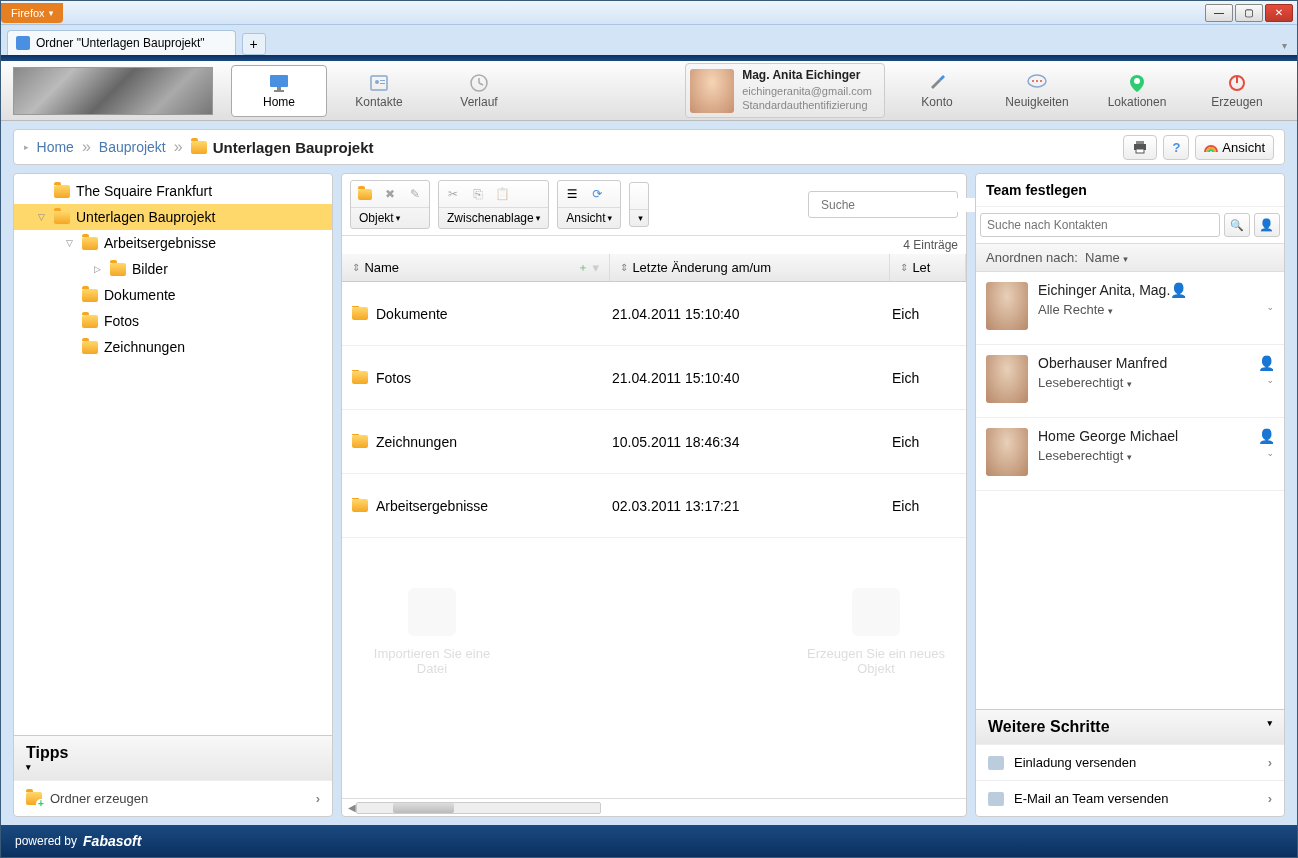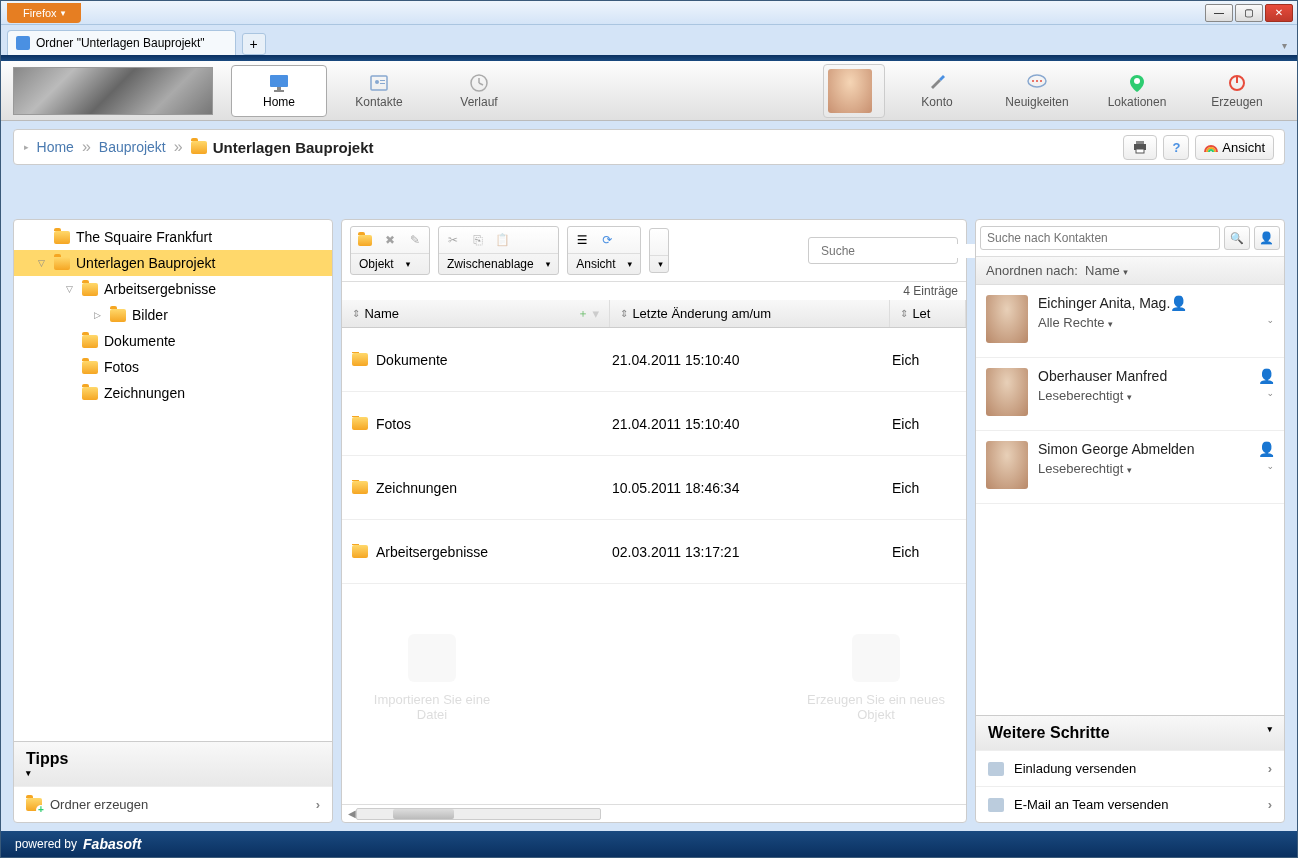--- a/index.html
+++ b/index.html
@@ -1,21 +1,21 @@
 <!DOCTYPE html>
 <html><head>
 <meta charset="utf-8">
 <style>
 * { box-sizing: border-box; margin: 0; padding: 0; font-family: Arial, sans-serif; }
 body { background: #1a3a5c; overflow: hidden; }
 
 
 .window { width: 1298px; height: 858px; background: #d4e4f7; border: 1px solid #3a5a7a; display: flex; flex-direction: column; }
 .titlebar { height: 24px; background: linear-gradient(#eef5fc, #d4e4f7); display: flex; align-items: center; justify-content: space-between; border-bottom: 1px solid #aac5e0; }
-.firefox-btn { background: #e67e22; color: white; font-size: 11px; padding: 4px 16px; border-radius: 0 0 4px 4px; margin-left: 6px; display: flex; align-items: center; gap: 4px; cursor: pointer; }
+.firefox-btn { background: #e67e22; color: white; font-size: 11px; padding: 4px 10px; border-radius: 0 0 4px 4px; display: flex; align-items: center; gap: 4px; cursor: pointer; }
 .win-controls { display: flex; gap: 2px; margin-right: 4px; }
 .win-btn { width: 28px; height: 18px; border: 1px solid #888; background: linear-gradient(#fafafa,#ddd); border-radius: 2px; display: flex; align-items: center; justify-content: center; font-size: 10px; cursor: pointer; }
 .win-btn.close { background: linear-gradient(#e74c3c,#c0392b); color: white; border-color: #a03020; }
 
 .tabbar { height: 30px; background: #d4e4f7; display: flex; align-items: flex-end; padding: 0 6px; }
 .ff-tab { background: #f5f9fc; border: 1px solid #aac5e0; border-bottom: none; border-radius: 4px 4px 0 0; padding: 5px 30px 5px 8px; font-size: 12px; display: flex; align-items: center; gap: 6px; min-width: 220px; }
 .ff-tab-icon { width: 14px; height: 14px; background: #4a90e2; border-radius: 2px; }
 .new-tab { width: 24px; height: 22px; border: 1px solid #aac5e0; background: #e8f0f8; border-radius: 3px; margin-left: 6px; display: flex; align-items: center; justify-content: center; font-size: 14px; cursor: pointer; }
 
 .topbar { height: 6px; background: linear-gradient(#0a3060, #1a4a80); }
@@ -35,21 +35,21 @@
 
 .crumb-row { height: 36px; background: white; margin: 8px 12px 0; border: 1px solid #ccc; border-radius: 4px; display: flex; align-items: center; padding: 0 10px; gap: 8px; }
 .crumb-sep { color: #aaa; }
 .crumb-link { color: #4a7ab0; font-size: 14px; cursor: pointer; }
 .crumb-current { font-weight: bold; font-size: 15px; color: #222; display: flex; align-items: center; gap: 6px; }
 .crumb-right { margin-left: auto; display: flex; gap: 6px; }
 .crumb-btn { border: 1px solid #ccc; background: linear-gradient(#fff,#eee); border-radius: 4px; padding: 4px 8px; cursor: pointer; display: flex; align-items: center; gap: 4px; font-size: 13px; }
 
 
 .main { flex: 1; display: flex; gap: 8px; padding: 8px 12px; min-height: 0; }
-.panel { background: white; border: 1px solid #ccc; border-radius: 4px; display: flex; flex-direction: column; margin-top: 46px; }
+.panel { background: white; border: 1px solid #ccc; border-radius: 4px; display: flex; flex-direction: column; }
 
 
 .sidebar { width: 320px; }
 .tree { flex: 1; overflow: auto; padding: 4px 0; }
 .tree-item { display: flex; align-items: center; gap: 6px; padding: 5px 8px; font-size: 14px; cursor: pointer; }
 .tree-item.selected { background: #ffd86b; }
 .expand { width: 10px; font-size: 9px; color: #888; }
 .folder-icon { width: 16px; height: 13px; background: linear-gradient(#ffd86b, #f5a623); border-radius: 2px; position: relative; }
 .folder-icon::before { content: ''; position: absolute; top: -3px; left: 0; width: 7px; height: 3px; background: #f5a623; border-radius: 2px 2px 0 0; }
 .tipps-header { background: linear-gradient(#f8f8f8,#e8e8e8); border-top: 1px solid #ccc; padding: 8px 12px; font-weight: bold; cursor: pointer; display: flex; justify-content: space-between; flex-direction: column; }
@@ -57,21 +57,21 @@
 .tipps-row { padding: 10px 12px; display: flex; align-items: center; gap: 8px; font-size: 13px; color: #444; cursor: pointer; }
 .tipps-row .chev { margin-left: auto; color: #888; font-weight: bold; }
 
 
 .content { flex: 1; }
 .toolbar { display: flex; align-items: center; gap: 8px; padding: 6px 8px; border-bottom: 1px solid #ddd; }
 .tb-group { border: 1px solid #ccc; border-radius: 3px; background: linear-gradient(#fff,#eee); }
 .tb-row1 { display: flex; padding: 3px; gap: 3px; }
 .tb-icon { width: 22px; height: 20px; border-radius: 2px; display: flex; align-items: center; justify-content: center; font-size: 12px; cursor: pointer; }
 .tb-icon.disabled { opacity: 0.35; cursor: default; }
-.tb-label { padding: 3px 8px; font-size: 12px; border-top: 1px solid #ddd; cursor: pointer; display: flex; align-items: center; gap: 12px; }
+.tb-label { padding: 3px 8px; font-size: 12px; border-top: 1px solid #ddd; cursor: pointer; display: flex; align-items: center; gap: 2px; }
 .search-box { margin-left: auto; border: 1px solid #ccc; border-radius: 3px; display: flex; align-items: center; padding: 3px 6px; gap: 6px; width: 150px; }
 .search-box input { border: none; outline: none; flex: 1; font-size: 12px; }
 .count-label { font-size: 12px; color: #555; padding: 2px 8px; text-align: right; }
 .col-headers { display: flex; background: linear-gradient(#f8f8f8,#e8e8e8); border-bottom: 1px solid #ccc; font-size: 13px; }
 .col-h { padding: 6px 10px; border-right: 1px solid #ddd; display: flex; align-items: center; gap: 4px; }
 .col-h .sort { color: #888; font-size: 10px; }
 .data-row { display: flex; align-items: center; border-bottom: 1px solid #eee; height: 64px; font-size: 14px; }
 .data-row .cell { padding: 0 10px; overflow: hidden; white-space: nowrap; }
 .cell-name { width: 260px; display: flex; align-items: center; gap: 8px; }
 .cell-date { width: 280px; }
@@ -96,21 +96,21 @@
 .member-info { flex: 1; font-size: 14px; }
 .member-name { color: #222; }
 .member-role { color: #555; font-size: 13px; cursor: pointer; }
 .role-icon { width: 16px; height: 16px; }
 .weitere { border-top: 1px solid #ccc; }
 .weitere-header { background: linear-gradient(#f8f8f8,#e8e8e8); padding: 8px 12px; font-weight: bold; cursor: pointer; display: flex; justify-content: space-between; }
 .weitere-row { padding: 10px 12px; display: flex; align-items: center; gap: 10px; font-size: 13px; border-top: 1px solid #eee; cursor: pointer; }
 .step-icon { width: 16px; height: 14px; background: #bcd; border-radius: 2px; }
 
 
-.footer { height: 26px; background: linear-gradient(#1a4a80, #0a3060); color: white; display: flex; align-items: center; padding: 0 14px; font-size: 12px; gap: 6px; }
+.footer { height: 32px; background: linear-gradient(#1a4a80, #0a3060); color: white; display: flex; align-items: center; padding: 0 14px; font-size: 12px; gap: 6px; }
 .fabasoft { font-style: italic; font-weight: bold; font-size: 14px; }
 
 
 .caret { font-size: 9px; }
 svg { display: block; }
 </style>
 </head>
 <body>
 
 <div class="window">
@@ -162,20 +162,25 @@
       <svg class="header-icon" viewBox="0 0 24 20">
           <circle cx="12" cy="10" r="8" fill="none" stroke="#aaa" stroke-width="1.5"></circle>
           <line x1="12" y1="10" x2="12" y2="5" stroke="#aaa" stroke-width="1.5"></line>
           <line x1="12" y1="10" x2="16" y2="12" stroke="#aaa" stroke-width="1.5"></line>
         </svg>
       <span>Verlauf</span>
     </div>
 
     <div class="user-box">
       <div class="avatar-lg"></div>
+      <div class="user-info">
+        <div class="uname">Mag. Anita Eichinger</div>
+        <div class="umail">eichingeranita@gmail.com</div>
+        <div class="uauth">Standardauthentifizierung</div>
+      </div>
     </div>
 
     <div class="header-btn">
       <svg class="header-icon" viewBox="0 0 24 20">
           <path d="M6 14 L14 6 L16 8 L8 16 Z" fill="#888"></path>
           <path d="M14 6 L18 2 L20 4 L16 8 Z" fill="#4a90e2"></path>
         </svg>
       <span>Konto</span>
     </div>
     <div class="header-btn">
@@ -411,20 +416,21 @@
       <div style="flex:1"></div>
       <div class="scrollbar-h">
         <span style="font-size:10px;color:#888">◀</span>
         <div class="sb-track">
             <div class="sb-thumb"></div>
           </div>
       </div>
     </div>
 
     <div class="panel team">
+      <div class="team-header">Team festlegen</div>
       <div class="contact-search">
         <input placeholder="Suche nach Kontakten" style="">
         <div class="cs-btn">
             <span style="font-size:11px">🔍</span>
           </div>
         <div class="cs-btn">
             <span style="color:#2ecc71;font-size:12px">👤</span>
           </div>
       </div>
       <div class="sort-row">
@@ -454,21 +460,21 @@
       <div style="display:flex;justify-content:space-between;margin-top:4px">
                 <span class="member-role">Leseberechtigt <span class="caret">▾</span></span>
                 <span class="caret" style="color:#888">⌄</span>
               </div>
     </div>
           </div>
           <div class="member">
     <div class="member-av"></div>
     <div class="member-info">
       <div style="display:flex;justify-content:space-between">
-                <span class="member-name">Simon George Abmelden</span>
+                <span class="member-name">Home George Michael</span>
                 <span class="role-icon"><span style="color:#bbb">👤</span></span>
               </div>
       <div style="display:flex;justify-content:space-between;margin-top:4px">
                 <span class="member-role">Leseberechtigt <span class="caret">▾</span></span>
                 <span class="caret" style="color:#888">⌄</span>
               </div>
     </div>
           </div>
         </div>
       <div class="weitere">

